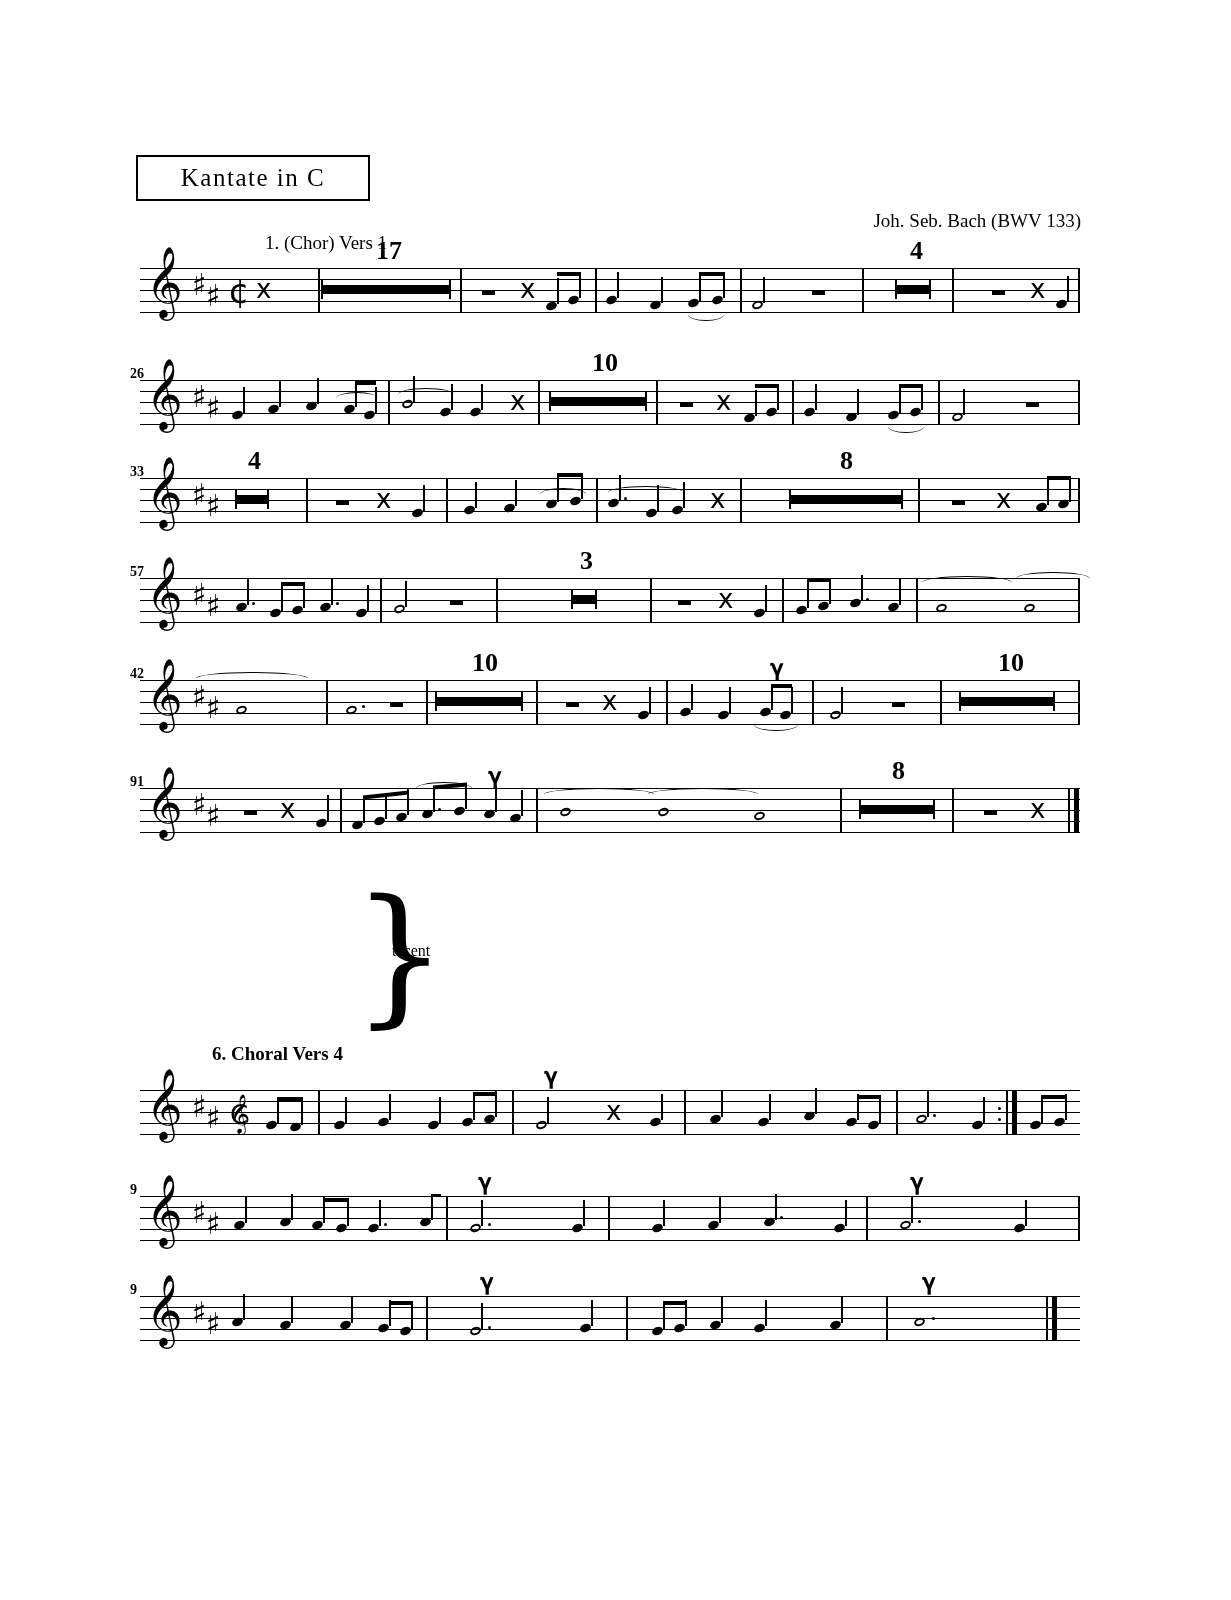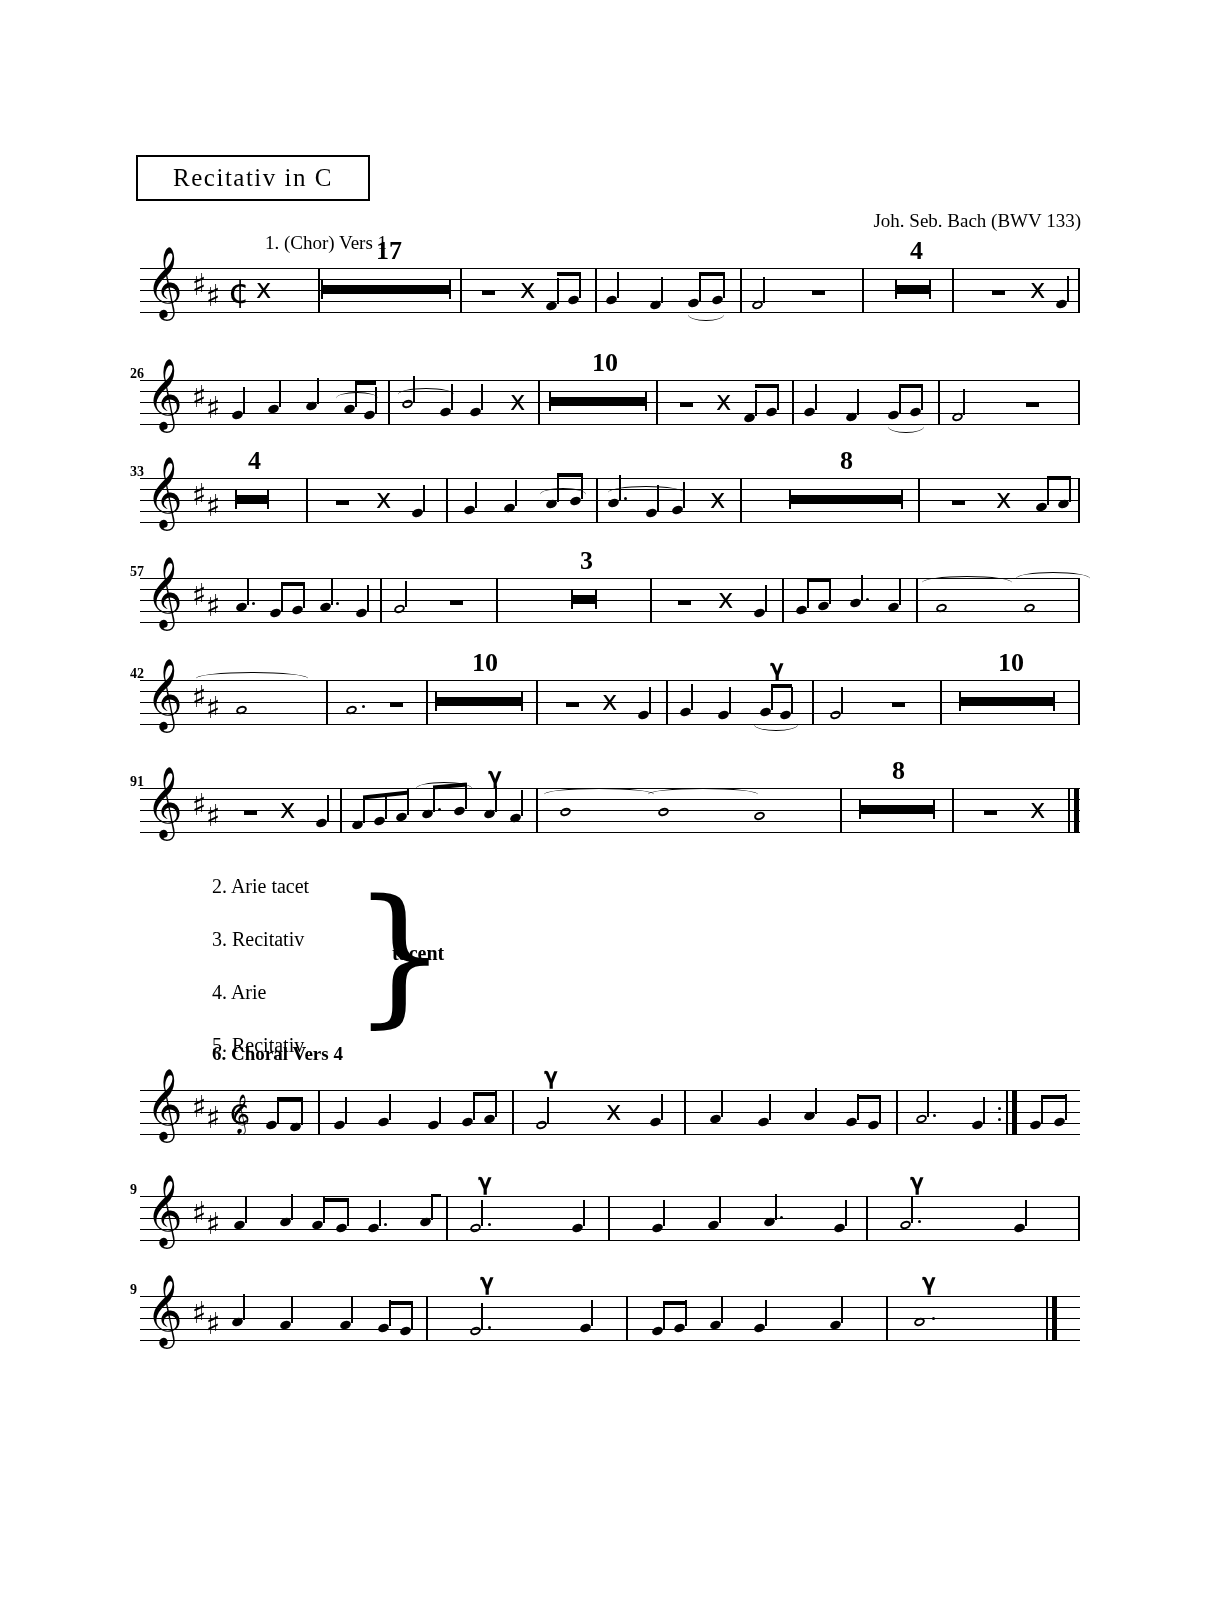--- a/index.html
+++ b/index.html
@@ -241,37 +241,37 @@
     width: 34px;
     height: 155px;
     font-size: 150px;
     line-height: 1;
     font-family: "DejaVu Serif", serif;
   }
   .tacent-word {
     position: absolute;
     left: 392px;
     top: 942px;
-    font-size: 20px;
-    font-weight: bold;
+    font-size: 16px;
+    font-weight: normal;
   }
   .choral-label {
     position: absolute;
     left: 212px;
     top: 1043px;
     font-size: 19px;
     font-weight: bold;
   }
 </style>
 </head>
 <body>
 
 <div class="page">
 
-  <div class="instrument-box">Recitativ in C</div>
+  <div class="instrument-box">Kantate in C</div>
   <div class="composer">Joh. Seb. Bach (BWV 133)</div>
   <div class="movement-label" style="left:265px; top:232px;">1. (Chor) Vers 1</div>
 
   <div class="system" style="top:268px;">
     <div class="staff">
       <div class="line"></div>
         <div class="line"></div>
         <div class="line"></div>
         <div class="line"></div>
         <div class="line"></div>
@@ -619,26 +619,20 @@
     <div class="rest-count" style="left:752px; top:-32px;">8</div>
     <div class="multirest" style="left:720px; top:17px; width:74px;"></div>
 
     <div class="barline" style="left:812px;"></div>
     <div class="hrest" style="left:844px; top:22px;"></div>
     <div class="qrest" style="left:890px; top:8px;">x</div>
     <div class="barline thin-before" style="left:928px;"></div>
     <div class="barline final" style="left:934px;"></div>
   </div>
 
-  <div class="tacet-list">
-    <div>2. Arie tacet</div>
-    <div>3. Recitativ</div>
-    <div>4. Arie</div>
-    <div>5. Recitativ</div>
-  </div>
   <div class="brace">}</div>
   <div class="tacent-word">tacent</div>
   <div class="choral-label">6. Choral  Vers 4</div>
 
   <div class="system" style="top:1090px;">
     <div class="staff">
       <div class="line"></div>
         <div class="line"></div>
         <div class="line"></div>
         <div class="line"></div>

